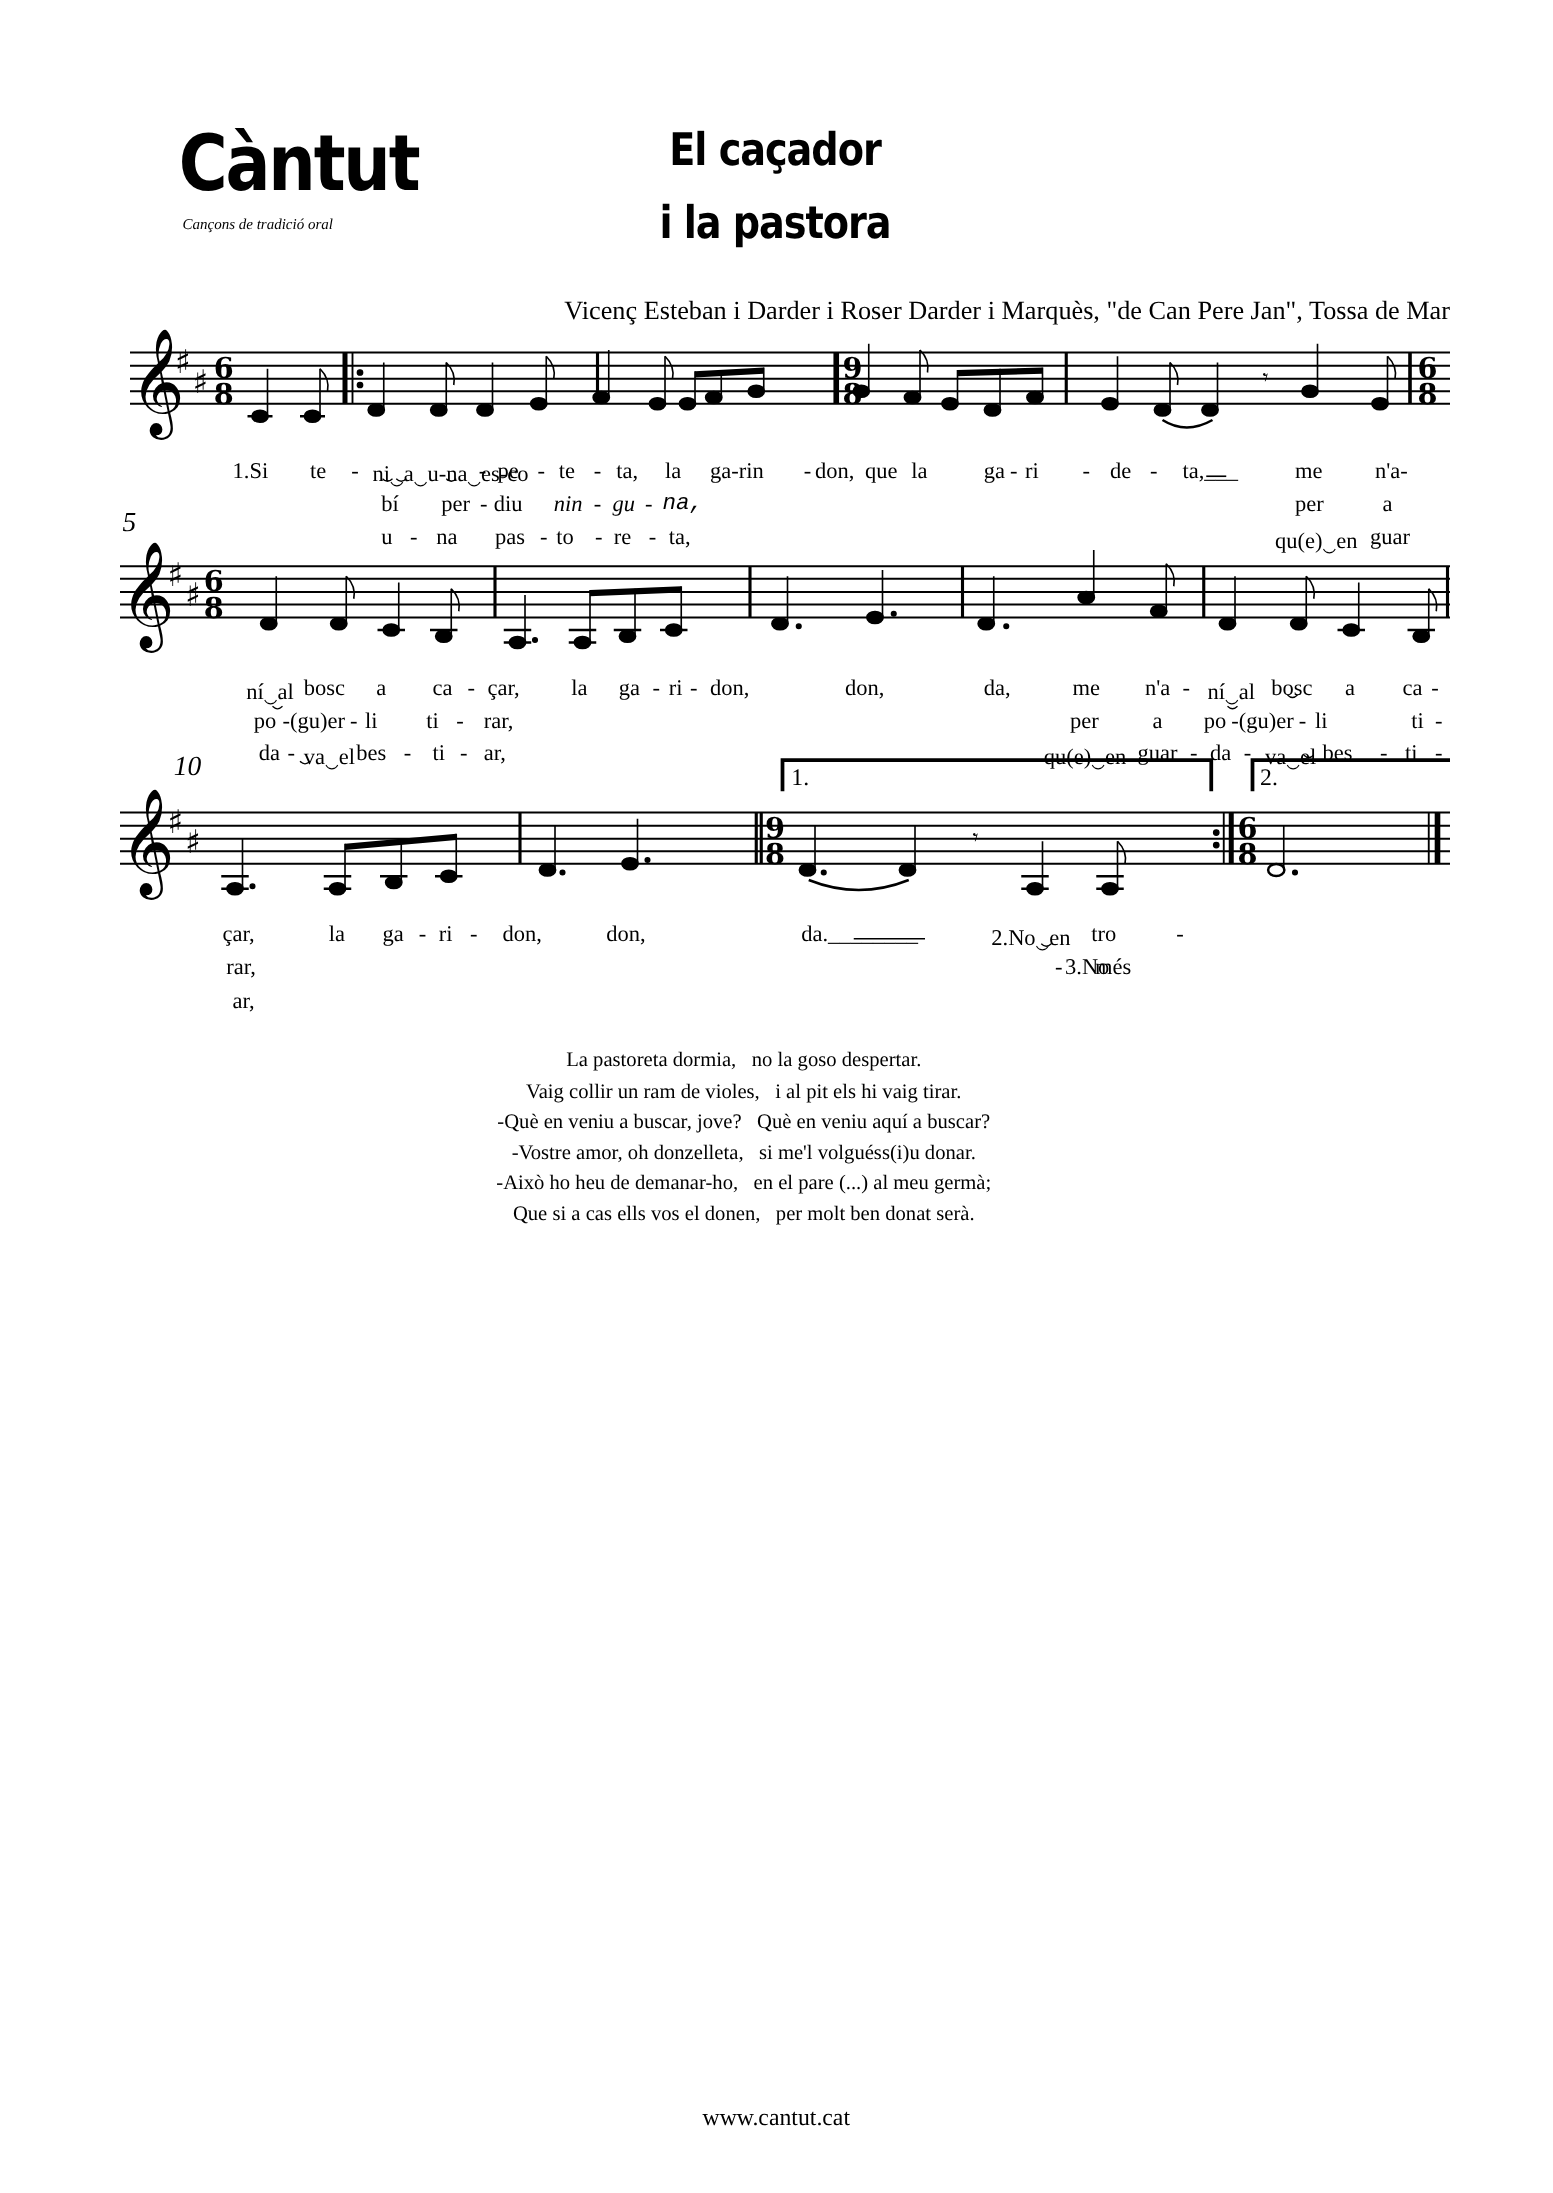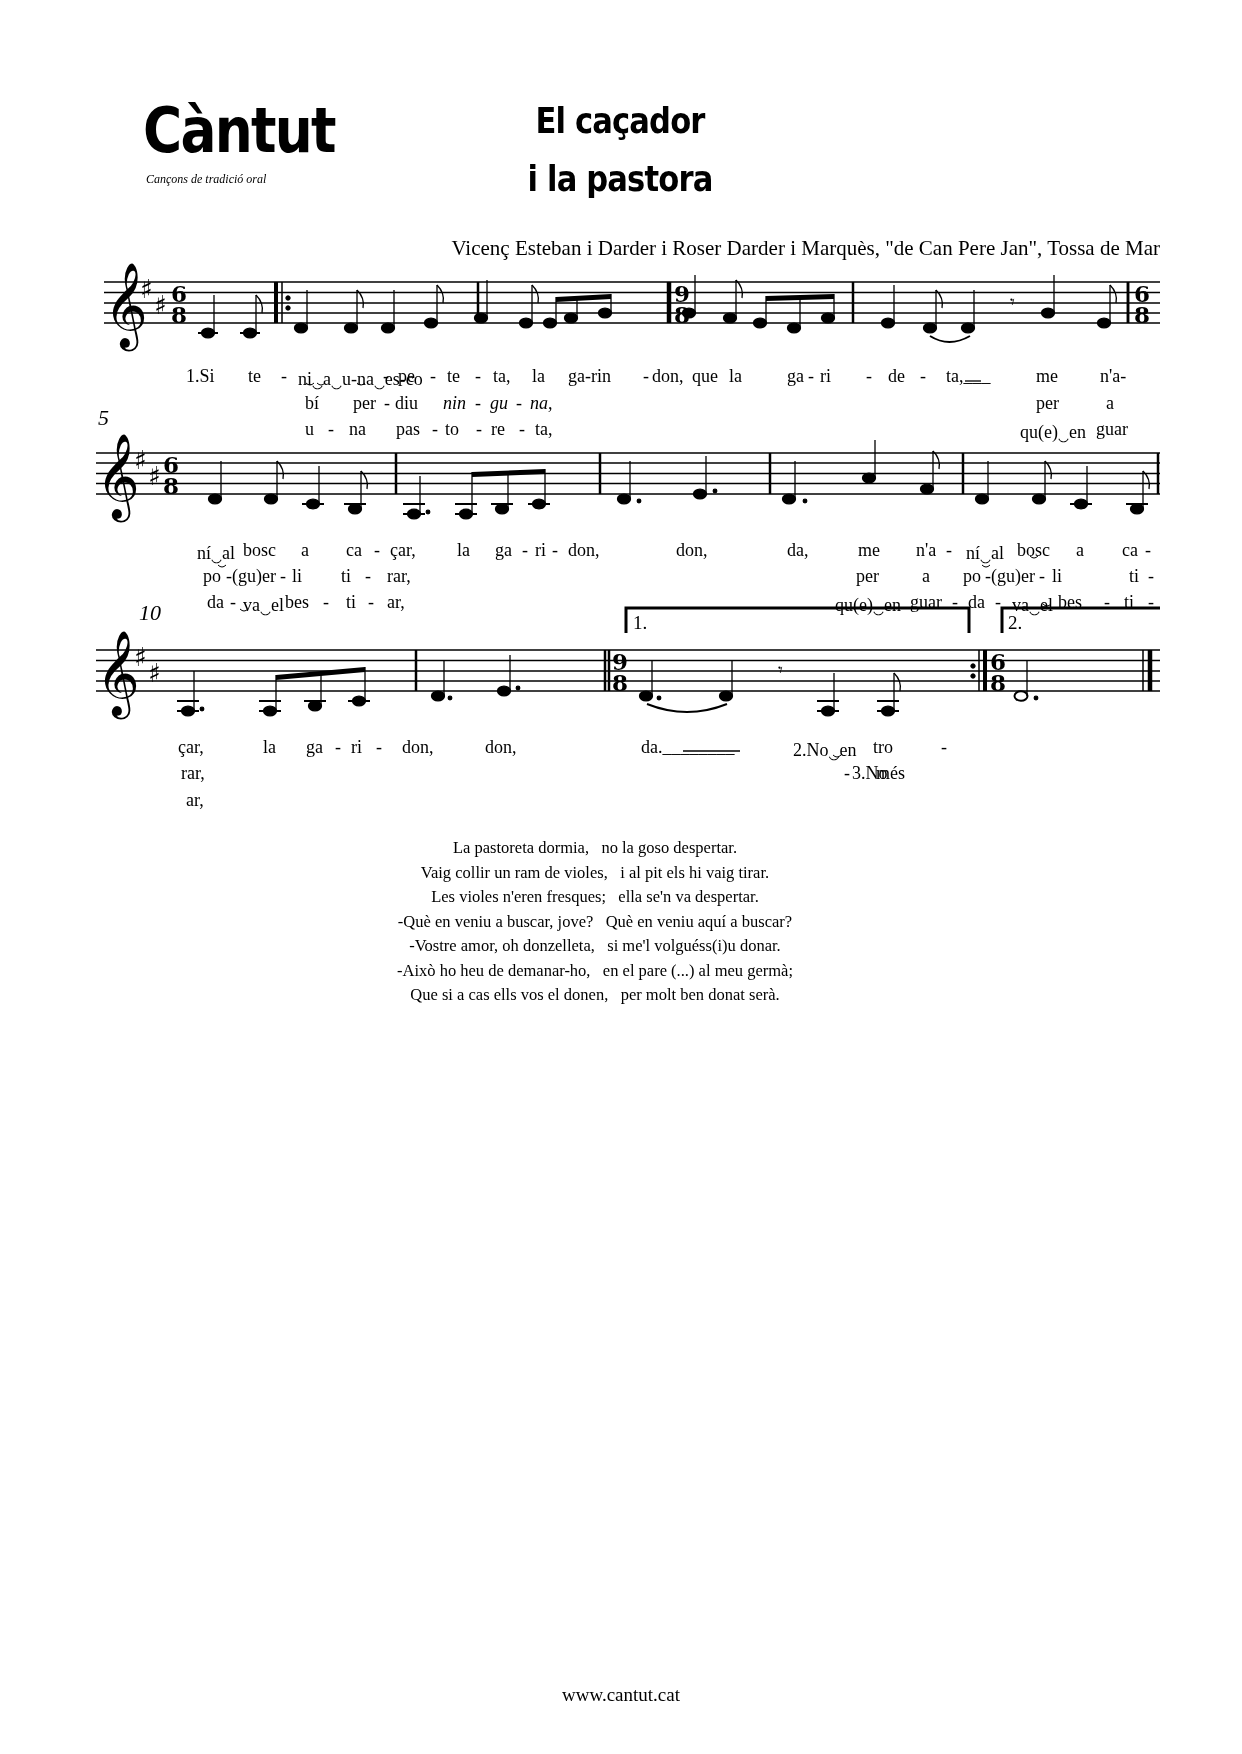--- a/index.html
+++ b/index.html
@@ -343,21 +343,21 @@
   <span class="lyric" style="left:1100px; top:366px;">n'a-</span>
 
   <span class="lyric" style="left:305px; top:393px;">bí</span>
   <span class="lyric" style="left:353px; top:393px;">per</span>
   <span class="lyric" style="left:384px; top:393px;">-</span>
   <span class="lyric" style="left:395px; top:393px;">diu</span>
   <span class="lyric" style="left:443px; top:393px; font-style:italic;">nin</span>
   <span class="lyric" style="left:475px; top:393px;">-</span>
   <span class="lyric" style="left:490px; top:393px; font-style:italic;text-align:center;">gu</span>
   <span class="lyric" style="left:516px; top:393px;">-</span>
-  <span class="lyric" style="left:530px; top:393px; font-style:italic;">na,</span>
+  <span class="lyric" style="left:530px; top:393px; font-style:italic;font-family:Liberation Mono, monospace;">na,</span>
   <span class="lyric" style="left:1036px; top:393px;">per</span>
   <span class="lyric" style="left:1106px; top:393px;">a</span>
 
   <span class="lyric" style="left:305px; top:419px;">u</span>
   <span class="lyric" style="left:328px; top:419px;">-</span>
   <span class="lyric" style="left:349px; top:419px;">na</span>
   <span class="lyric" style="left:396px; top:419px;">pas</span>
   <span class="lyric" style="left:432px; top:419px;">-</span>
   <span class="lyric" style="left:445px; top:419px;">to</span>
   <span class="lyric" style="left:476px; top:419px;">-</span>
@@ -444,20 +444,19 @@
   <span class="lyric" style="left:181px; top:763px;">rar,</span>
   <span class="lyric" style="left:852px; top:763px;">3.No</span>
   <span class="lyric" style="left:844px; top:763px;">-</span>
   <span class="lyric" style="left:876px; top:763px;">més</span>
   <span class="lyric" style="left:186px; top:790px;">ar,</span>
 </div>
 
 <div class="abs verses">
   <div>La pastoreta dormia,   no la goso despertar.</div>
   <div>Vaig collir un ram de violes,   i al pit els hi vaig tirar.</div>
-  <div>Les violes n'eren fresques;   ella se'n va despertar.</div>
   <div>-Què en veniu a buscar, jove?   Què en veniu aquí a buscar?</div>
   <div>-Vostre amor, oh donzelleta,   si me'l volguéss(i)u donar.</div>
   <div>-Això ho heu de demanar-ho,   en el pare (...) al meu germà;</div>
   <div>Que si a cas ells vos el donen,   per molt ben donat serà.</div>
 </div>
 
 <div class="abs footer">www.cantut.cat</div>
 
 </body></html>

